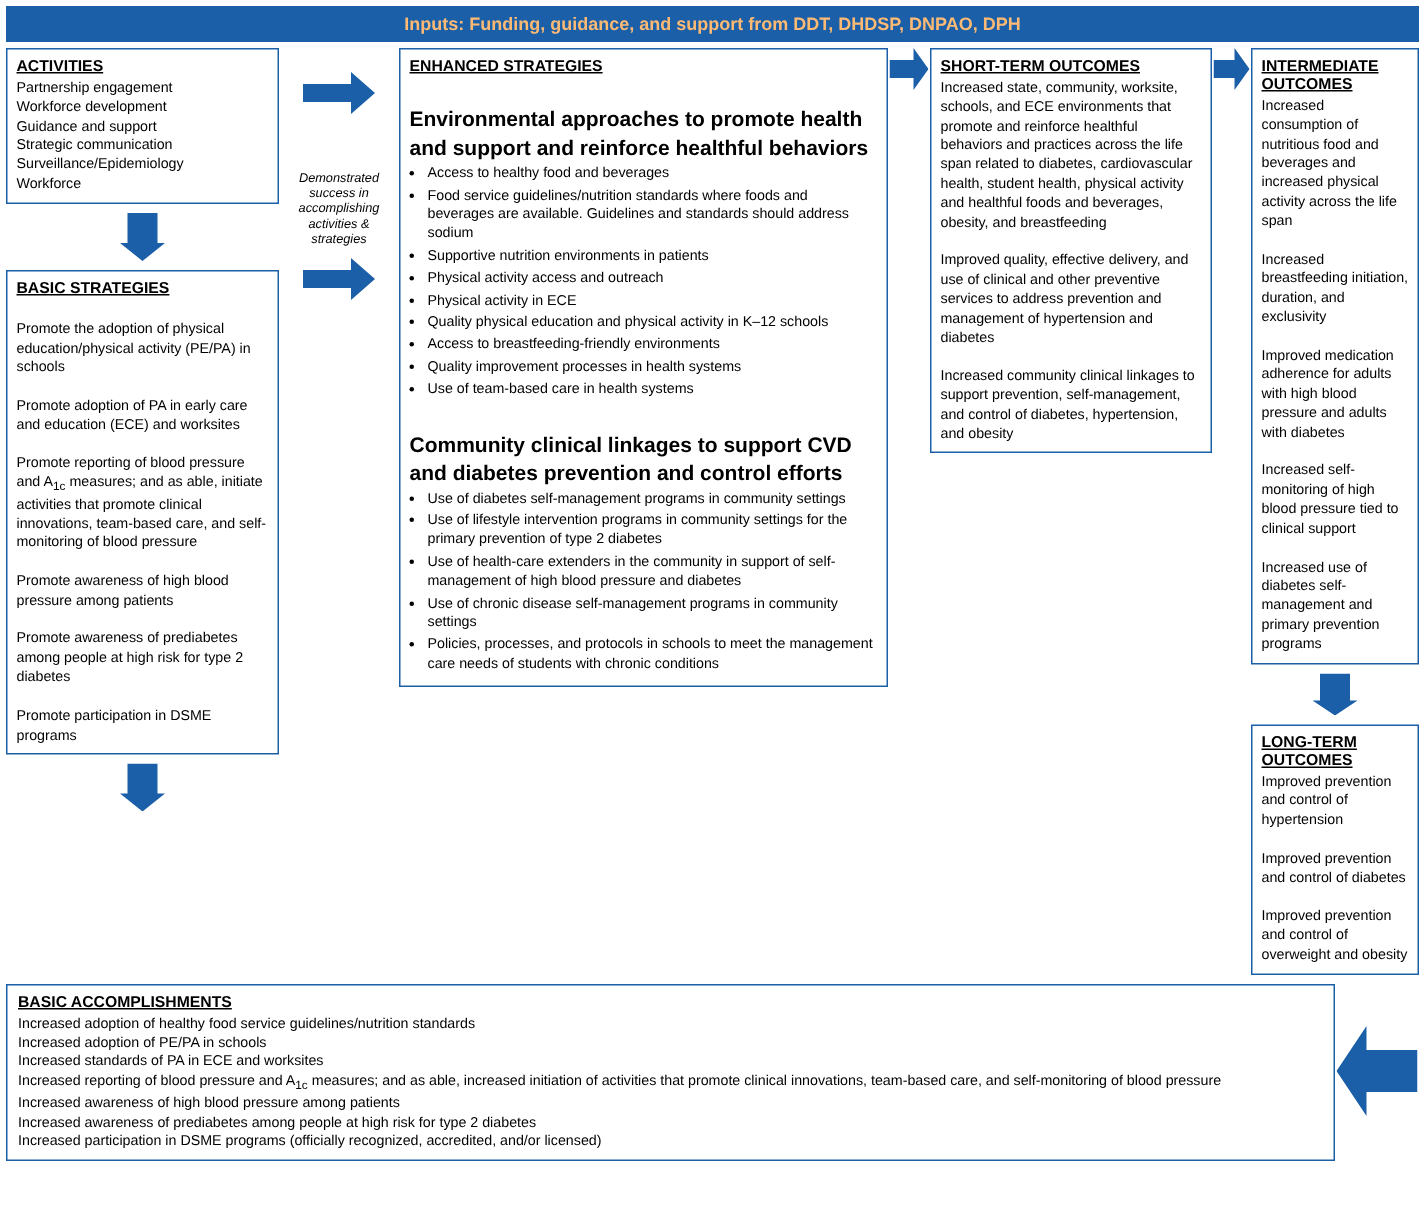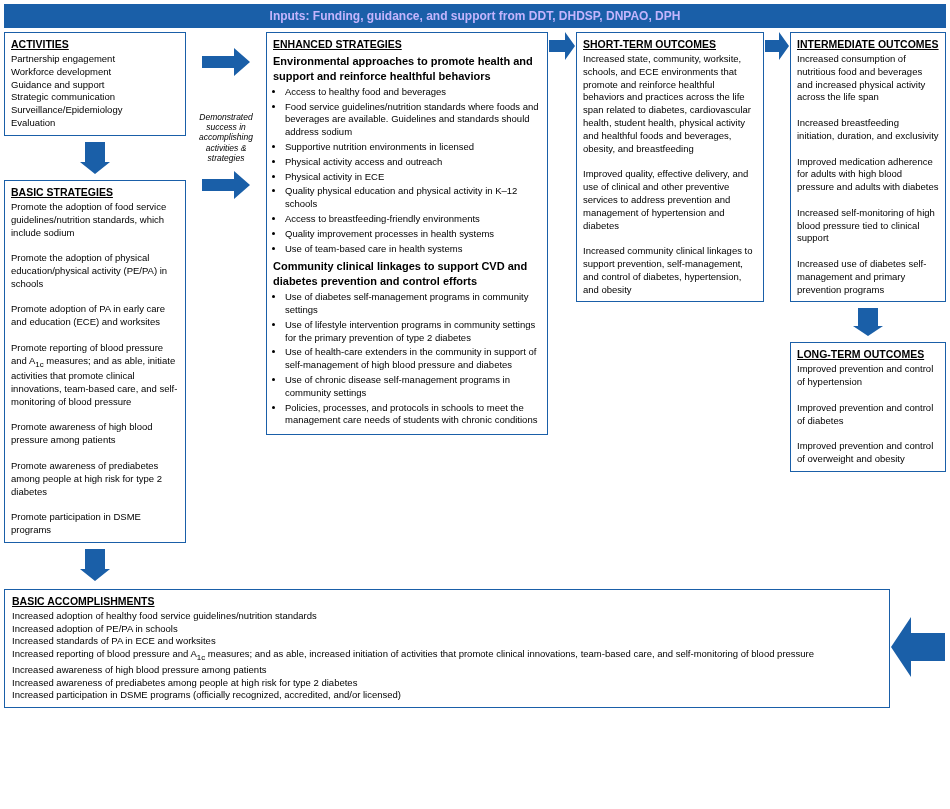--- a/index.html
+++ b/index.html
@@ -9,21 +9,21 @@
       background: #fff;
       width: 950px;
       min-height: 809px;
     }
     .page-wrapper {
       width: 950px;
       padding: 4px;
     }
     .header-banner {
       background: #1a5fa8;
-      color: #c4b5fd;
+      color: #fdba74;
       text-align: center;
       font-weight: bold;
       font-size: 12px;
       padding: 5px 8px;
       margin-bottom: 4px;
     }
     .box {
       border: 1.5px solid #1a5fa8;
       padding: 5px 6px;
       background: #fff;
@@ -42,23 +42,23 @@
       color: #000;
     }
     .box-content ul {
       padding-left: 12px;
     }
     .box-content ul li {
       margin-bottom: 2px;
     }
     .section-bold {
       font-weight: bold;
-      margin-top: 4px;
+      margin-top: 20px;
       margin-bottom: 2px;
-      font-size: 11px;
+      font-size: 14px;
     }
     .bottom-box {
       border: 1.5px solid #1a5fa8;
       padding: 5px 7px;
       margin-top: 2px;
     }
     
     .activities-basic-col {
       width: 182px;
       flex-shrink: 0;
@@ -93,34 +93,33 @@
     <div class="activities-basic-col">
 
       <div class="box">
         <div class="box-title">ACTIVITIES</div>
         <div class="box-content">
           <div>Partnership engagement</div>
           <div>Workforce development</div>
           <div>Guidance and support</div>
           <div>Strategic communication</div>
           <div>Surveillance/Epidemiology</div>
-          <div>Evaluation</div>
+          <div>Workforce</div>
         </div>
       </div>
 
       <div class="vert-arrow">
         <svg width="30" height="32" viewBox="0 0 30 32">
           <polygon points="5,0 25,0 25,20 30,20 15,32 0,20 5,20" fill="#1a5fa8"></polygon>
         </svg>
       </div>
 
       <div class="box">
         <div class="box-title">BASIC STRATEGIES</div>
         <div class="box-content">
-          <div>Promote the adoption of food service guidelines/nutrition standards, which include sodium</div>
           <br>
           <div>Promote the adoption of physical education/physical activity (PE/PA) in schools</div>
           <br>
           <div>Promote adoption of PA in early care and education (ECE) and worksites</div>
           <br>
           <div>Promote reporting of blood pressure and A<sub>1c</sub> measures; and as able, initiate activities that promote clinical innovations, team-based care, and self-monitoring of blood pressure</div>
           <br>
           <div>Promote awareness of high blood pressure among patients</div>
           <br>
           <div>Promote awareness of prediabetes among people at high risk for type 2 diabetes</div>
@@ -147,29 +146,29 @@
 
       <div style="font-size:8.5px;font-style:italic;text-align:center;width:72px;margin-top:30px;margin-bottom:4px;line-height:1.2;">Demonstrated success in accomplishing activities &amp; strategies</div>
 
       <div style="margin-top:4px;">
         <svg width="48" height="28" viewBox="0 0 48 28">
           <polygon points="0,8 32,8 32,0 48,14 32,28 32,20 0,20" fill="#1a5fa8"></polygon>
         </svg>
       </div>
     </div>
 
-    <div style="width:282px;flex-shrink:0;">
+    <div style="width:326px;flex-shrink:0;">
       <div class="box" style="height:100%;">
         <div class="box-title">ENHANCED STRATEGIES</div>
         <div class="box-content">
           <div class="section-bold">Environmental approaches to promote health and support and reinforce healthful behaviors</div>
           <ul>
             <li>Access to healthy food and beverages</li>
             <li>Food service guidelines/nutrition standards where foods and beverages are available. Guidelines and standards should address sodium</li>
-            <li>Supportive nutrition environments in licensed</li>
+            <li>Supportive nutrition environments in patients</li>
             <li>Physical activity access and outreach</li>
             <li>Physical activity in ECE</li>
             <li>Quality physical education and physical activity in K–12 schools</li>
             <li>Access to breastfeeding-friendly environments</li>
           </ul>
           <ul>
             <li>Quality improvement processes in health systems</li>
             <li>Use of team-based care in health systems</li>
           </ul>
           <div class="section-bold">Community clinical linkages to support CVD and diabetes prevention and control efforts</div>

